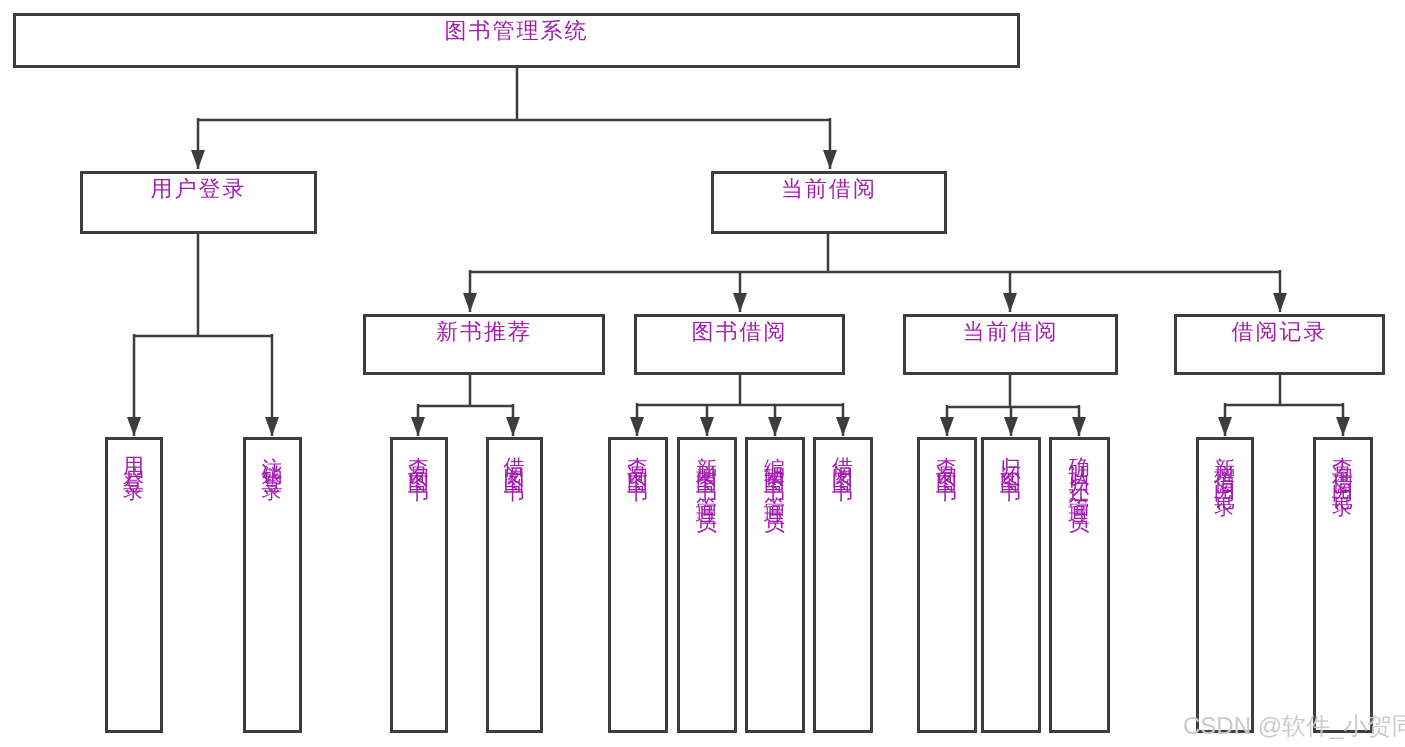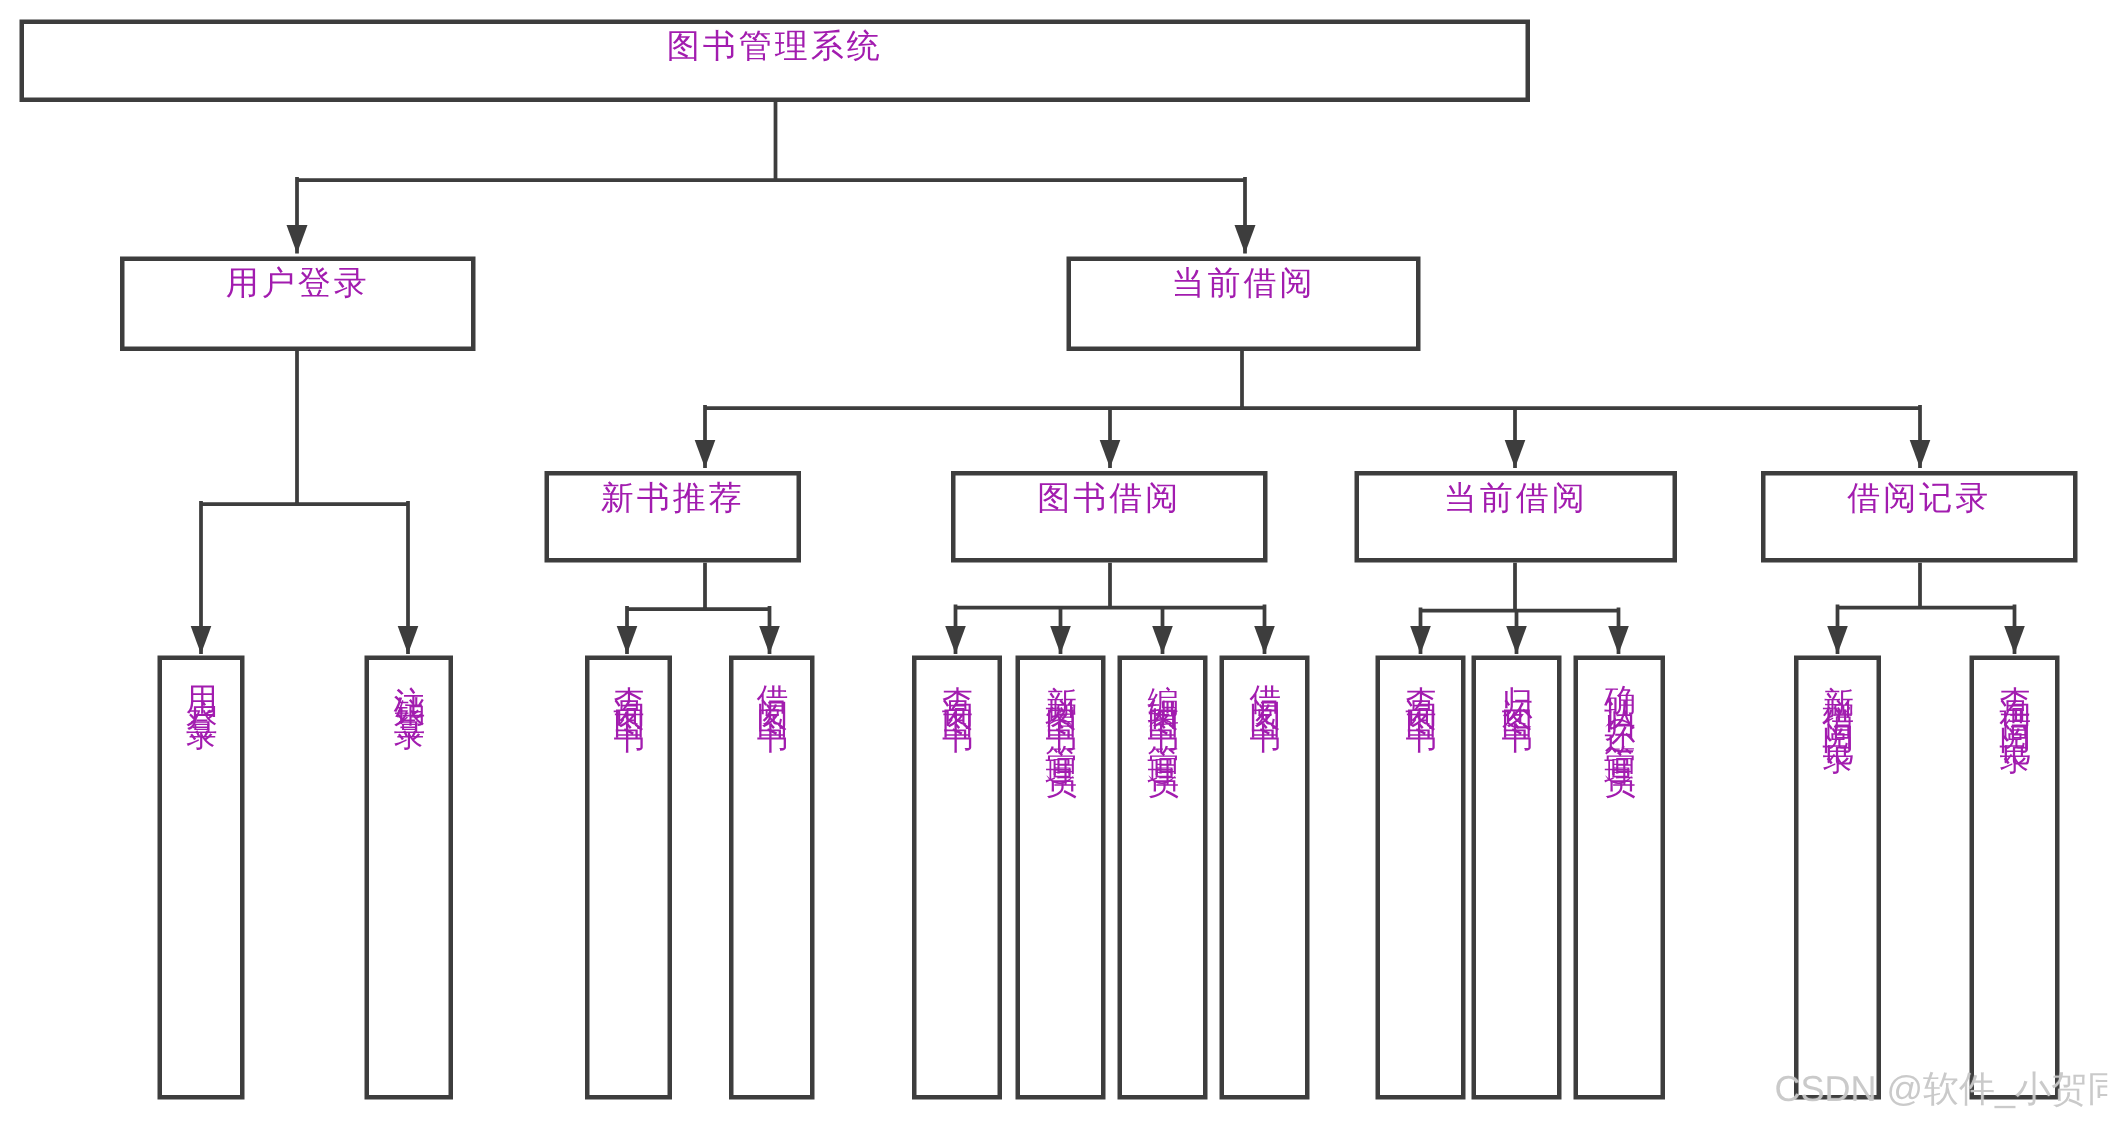--- a/index.html
+++ b/index.html
@@ -101,21 +101,21 @@
     <span>图书管理系统</span>
   </div>
 
   <div class="node h" style="left:80px;top:171px;width:237px;height:63px">
     <span>用户登录</span>
   </div>
   <div class="node h" style="left:711px;top:171px;width:236px;height:63px">
     <span>当前借阅</span>
   </div>
 
-  <div class="node h" style="left:363px;top:314px;width:171px;height:61px">
+  <div class="node h" style="left:363px;top:314px;width:242px;height:61px">
     <span>新书推荐</span>
   </div>
   <div class="node h" style="left:903px;top:314px;width:215px;height:61px">
     <span>当前借阅</span>
   </div>
   <div class="node h" style="left:634px;top:314px;width:211px;height:61px">
     <span>图书借阅</span>
   </div>
   <div class="node h" style="left:1174px;top:314px;width:211px;height:61px">
     <span>借阅记录</span>

